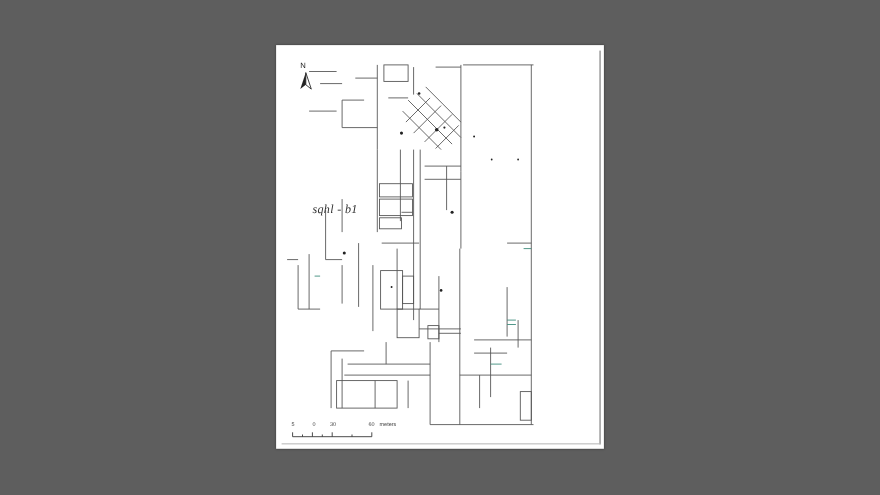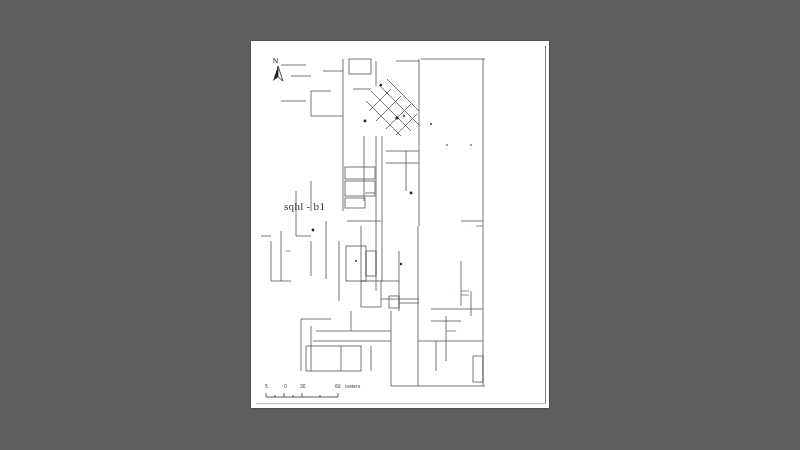--- a/index.html
+++ b/index.html
@@ -18,22 +18,22 @@
     .inner-border {
       position: absolute; left: 294px; top: 5px;
       width: 1px; height: 358px; background: #777;
     }
     .inner-border-b {
       position: absolute; left: 5px; top: 362px;
       width: 290px; height: 1px; background: #bbb;
     }
     svg.plan { position: absolute; left: 0; top: 0; }
     .label {
-      position: absolute; left: 33px; top: 159px;
-      font-size: 11px; color: #333; letter-spacing: 0.3px;
+      position: absolute; left: 33px; top: 144px;
+      font-size: 11px; color: #333; letter-spacing: 0.3px; font-style: italic;
     }
     .north {
       position: absolute; left: 20px; top: 18px; width: 14px; height: 24px;
     }
     .north-letter {
       position: absolute; left: 2px; top: -2px; font-size: 7px; color: #222;
       font-family: "Liberation Sans", sans-serif;
     }
     .scale {
       position: absolute; left: 14px; top: 342px; width: 110px; height: 18px;

